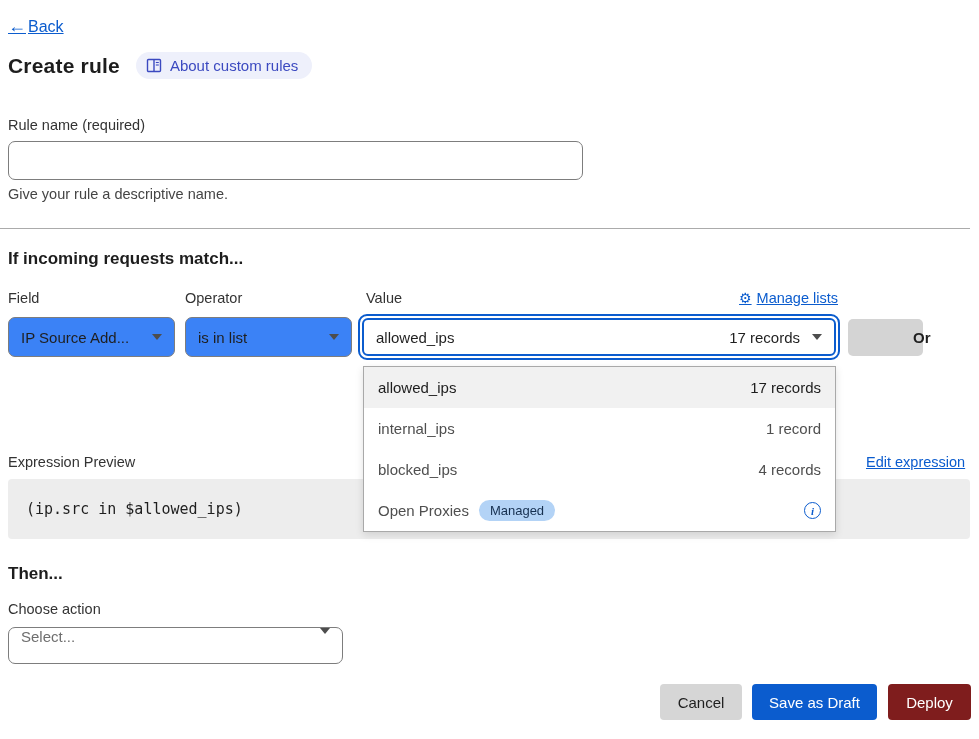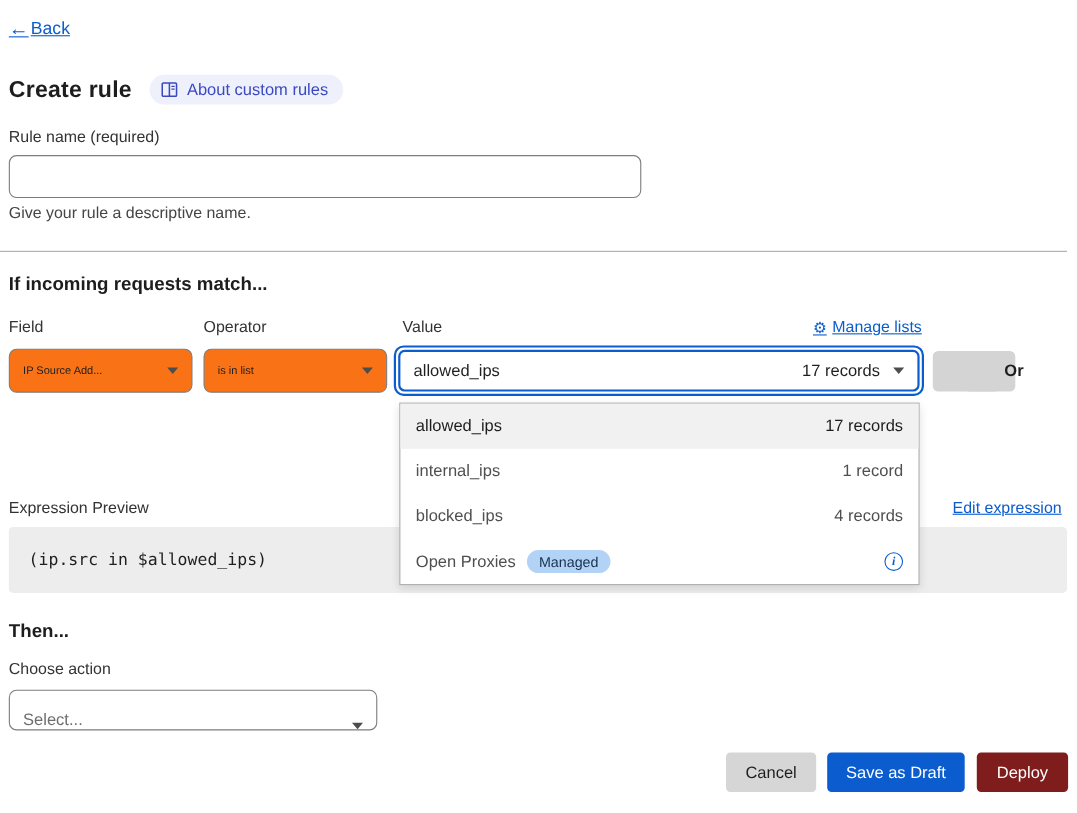--- a/index.html
+++ b/index.html
@@ -20,21 +20,21 @@
     text-decoration: underline;
     cursor: pointer;
   }
   
   .back-link {
     position: absolute; left: 8px; top: 16px;
     font-size: 16px; display: inline-flex; align-items: center; gap: 2px;
   }
   .back-arrow { text-decoration: none; display: inline-block; font-size: 18px; }
   .title-row {
-    position: absolute; left: 8px; top: 68px;
+    position: absolute; left: 8px; top: 52px;
     display: flex; align-items: center; gap: 16px;
   }
   .page-title { font-size: 21px; font-weight: bold; color: #1d1d1d; letter-spacing: 0.2px; }
   .about-badge {
     display: inline-flex; align-items: center; gap: 8px;
     background: #eef0fb; color: #3b49c0;
     font-size: 15px; padding: 5px 14px 5px 10px; border-radius: 14px;
     cursor: pointer;
   }
   .book-icon { display: inline-flex; }
@@ -56,23 +56,23 @@
   .label-operator { left: 185px; }
   .label-value { left: 366px; }
   .manage-lists {
     position: absolute; top: 290px; left: 730px; width: 108px;
     font-size: 14.5px; display: inline-flex; align-items: center; gap: 5px;
     justify-content: flex-end;
   }
   .gear-icon { font-size: 14px; text-decoration: none; display: inline-block; }
   .select-box {
     position: absolute; top: 317px; height: 40px;
-    border: 1px solid #7d7d7d; border-radius: 7px; background: #f97316;
+    border: 1px solid #7d7d7d; border-radius: 7px; background: #3b82f6;
     display: flex; align-items: center; justify-content: space-between;
-    padding: 12px 12px; font-size: 10px; color: #1f1f1f; cursor: pointer;
+    padding: 12px 12px; font-size: 15px; color: #1f1f1f; cursor: pointer;
   }
   .select-field { left: 8px; width: 167px; }
   .select-operator { left: 185px; width: 167px; }
   .chevron {
     width: 0; height: 0;
     border-left: 5px solid transparent; border-right: 5px solid transparent;
     border-top: 6px solid #4d4d4d;
   }
   .value-combo-outer {
     position: absolute; left: 358px; top: 314px; width: 482px; height: 46px;
@@ -129,21 +129,21 @@
   .expr-code {
     font-family: "DejaVu Sans Mono", "Liberation Mono", monospace;
     font-size: 15px; color: #1f1f1f;
   }
   
   .then-heading { position: absolute; left: 8px; top: 564px; font-size: 17px; font-weight: bold; color: #1d1d1d; }
   .action-label { position: absolute; left: 8px; top: 601px; font-size: 14.5px; color: #333; }
   .select-action {
     position: absolute; left: 8px; top: 627px; width: 335px; height: 37px;
     border: 1px solid #7d7d7d; border-radius: 7px; background: #fff;
-    display: flex; align-items: flex-end; justify-content: space-between;
+    display: flex; align-items: flex-start; justify-content: space-between;
     padding: 0 12px; font-size: 15px; cursor: pointer;
   }
   .placeholder-text { color: #6e6e6e; }
   
   .footer-btn {
     position: absolute; top: 684px; height: 36px;
     border: none; border-radius: 4px; font-size: 15px; cursor: pointer;
     font-family: "Liberation Sans", sans-serif;
   }
   .btn-cancel { left: 660px; width: 82px; background: #d6d6d6; color: #1f1f1f; }

